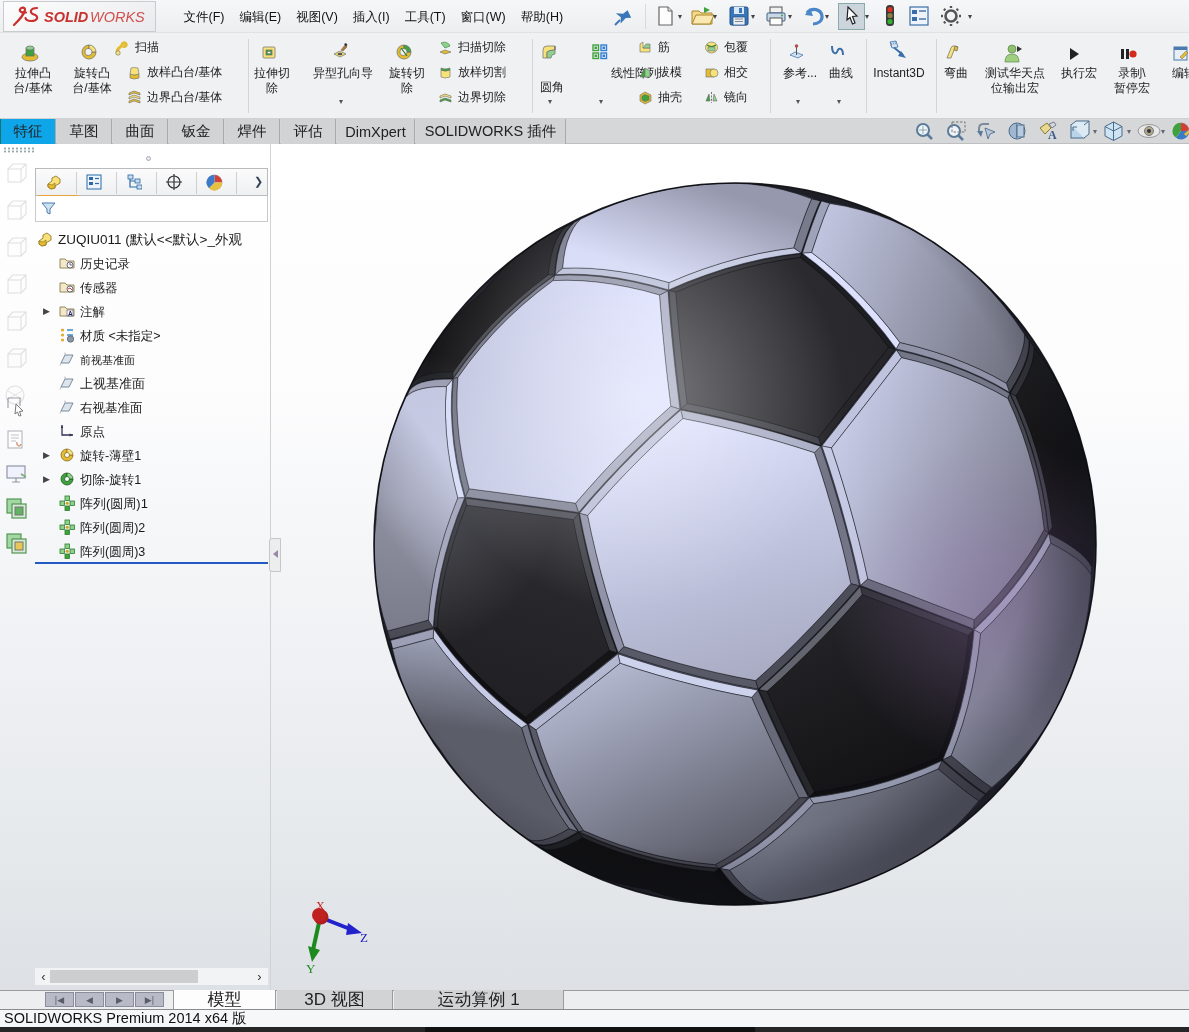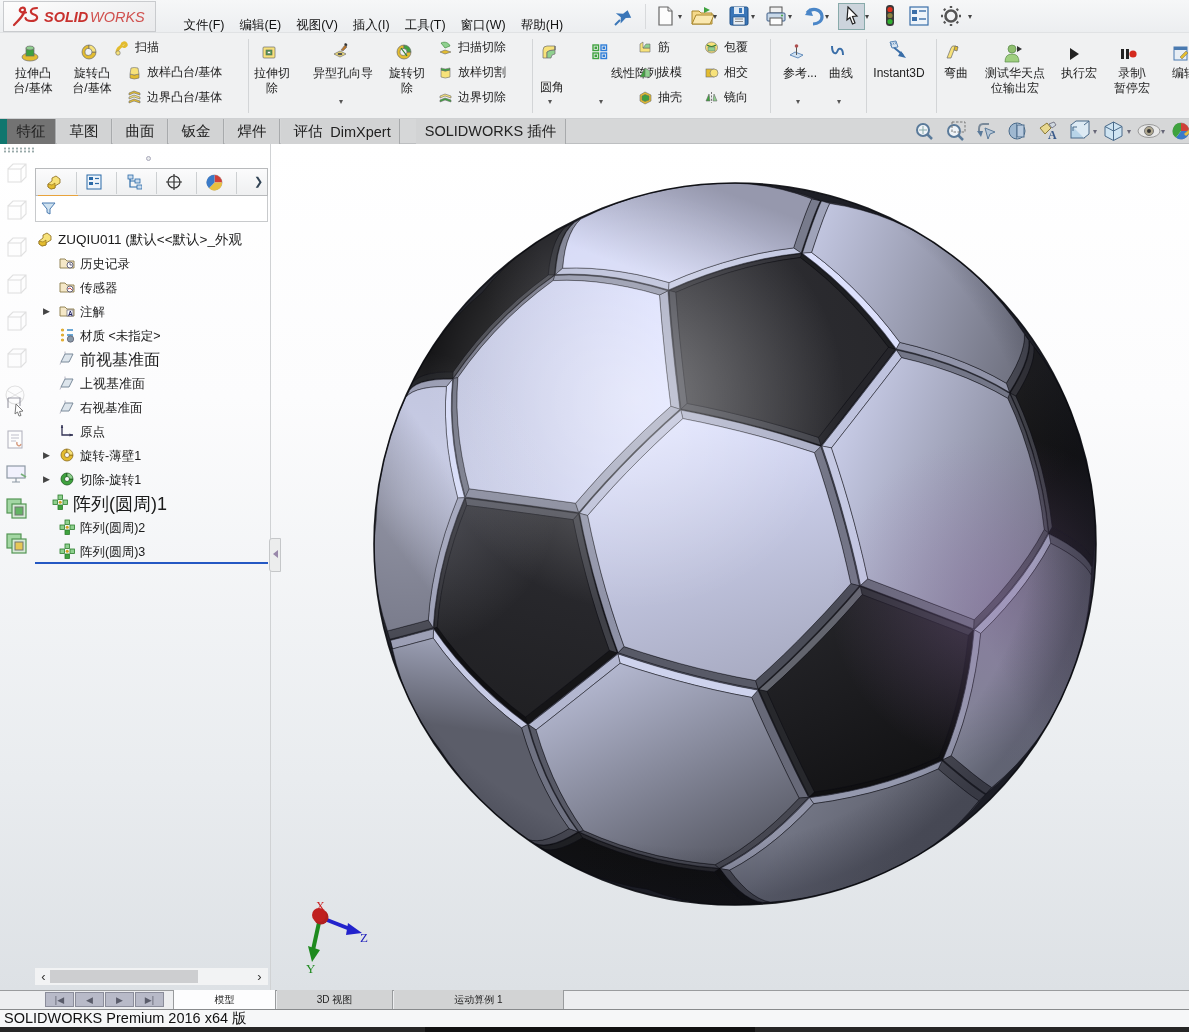--- a/index.html
+++ b/index.html
@@ -1,30 +1,30 @@
 <!DOCTYPE html>
 <html><head><meta charset="utf-8"><style>
 *{margin:0;padding:0;box-sizing:border-box}
 html,body{width:1189px;height:1032px;overflow:hidden;font-family:"Liberation Sans",sans-serif;position:relative;background:#fff}
 .abs{position:absolute}
 
 #titlebar{left:0;top:0;width:1189px;height:33px;background:linear-gradient(#f6f7f8,#eceef0);border-bottom:1px solid #e0e2e4}
 #logo{left:3px;top:1px;width:153px;height:31px;background:linear-gradient(160deg,#fdfdfd,#e9eaec);border:1px solid #c9cbce;display:flex;align-items:center;justify-content:center}
-.menu{top:0;height:34px;display:flex;align-items:flex-end;font-size:12.5px;color:#111}
+.menu{top:0;height:34px;display:flex;align-items:center;font-size:12.5px;color:#111}
 .menu span{padding:0 7.5px}
 
 #ribbon{left:0;top:33px;width:1189px;height:86px;background:#f0f1f2;border-bottom:1px solid #cfd1d3}
 .rsep{position:absolute;top:6px;width:1px;height:74px;background:#d3d5d7}
 .bigbtn{position:absolute;text-align:center;font-size:12px;color:#222;line-height:15px}
 .smallrow{position:absolute;font-size:12px;color:#222;display:flex;align-items:center;gap:4px;white-space:nowrap}
 .drop{position:absolute;font-size:8px;color:#555}
 
 #tabrow{left:0;top:119px;width:1189px;height:25px;background:#d6d7d8;border-bottom:1px solid #bdbfc1}
 .ctab{position:absolute;top:0;height:25px;border-right:1px solid #a8aaac;display:flex;align-items:center;justify-content:center;font-size:14.5px;color:#222;background:#d2d3d4}
-.ctab.active{background:#737373;border-right:1px solid #a8aaac;border-left:7px solid #0f766e}
+.ctab.active{background:#0ea5e9;border-right:1px solid #a8aaac;border-left:1px solid #0f766e}
 
 #viewport{left:0;top:144px;width:1189px;height:846px;background:linear-gradient(#ffffff 0%,#fcfcfd 30%,#e9ecef 75%,#dde1e5 100%)}
 
 .ghost{position:absolute;opacity:.35}
 
 #tree{left:35px;top:160px;width:233px;height:810px;font-size:12.5px;color:#1a1a1a}
 #treetabs{position:absolute;left:0;top:8px;width:233px;height:28px;border:1px solid #b8babc;background:linear-gradient(#fbfbfc,#eff0f1)}
 #filter{position:absolute;left:0;top:36px;width:233px;height:26px;border:1px solid #c8cacc;border-top:none;background:#fff}
 .titem{position:absolute;left:0;height:24px;display:flex;align-items:center;white-space:nowrap}
 .titem .tic{margin-right:5px;flex:0 0 auto}
@@ -34,21 +34,21 @@
 #divider{left:270px;top:144px;width:1px;height:846px;background:#d0d2d4}
 #handle{left:269px;top:538px;width:12px;height:34px;background:#eceded;border:1px solid #c5c7c9;border-radius:3px 0 0 3px}
 
 #hscroll{left:35px;top:968px;width:233px;height:17px;background:#f2f3f4}
 #hthumb{left:50px;top:970px;width:148px;height:13px;background:#cdced0}
 .sarr{position:absolute;top:968px;width:17px;height:17px;color:#555;font-size:11px;display:flex;align-items:center;justify-content:center}
 
 #tabstrip{left:0;top:990px;width:1189px;height:19px;background:#eceuf0;background:#edeef0;border-top:1px solid #9a9c9e}
 .navbtns{position:absolute;left:45px;top:992px;display:flex}
 .navb{width:29px;height:15px;background:#b8bac8;border:1px solid #8a8c9a;margin-right:1px;color:#5a5c6a;font-size:9px;display:flex;align-items:center;justify-content:center}
-.mtab{position:absolute;top:990px;height:19px;display:flex;align-items:center;justify-content:center;font-size:10px;color:#222;background:#d2d3d4;border-right:1px solid #999b9d}
+.mtab{position:absolute;top:990px;height:19px;display:flex;align-items:center;justify-content:center;font-size:17px;color:#222;background:#d2d3d4;border-right:1px solid #999b9d}
 .mtab.active{background:#fdfdfe;border-left:1px solid #999b9d}
 
 #statusbar{left:0;top:1009px;width:1189px;height:18px;background:#f6f7f8;border-top:1px solid #888a8c;font-size:14.5px;color:#111;display:flex;align-items:center;padding-left:4px}
 #bottombar{left:0;top:1027px;width:1189px;height:5px;background:#262626}
 #bottombar .seg{position:absolute;left:425px;top:0;width:330px;height:5px;background:#111}
 </style></head><body>
 <div class="abs" id="titlebar">
   <div class="abs" id="logo">
     <svg width="140" height="24" viewBox="0 0 140 24">
       <g fill="none" stroke="#c8312e" stroke-width="2.2" stroke-linecap="round">
@@ -331,21 +331,21 @@
     <div class="bigbtn" style="left:1149px;top:33px;width:70px">编辑</div>
   </div>
 
 <div class="abs" id="tabrow">
   <div class="ctab active" style="left:0;width:56px">特征</div>
   <div class="ctab" style="left:57px;width:55px">草图</div>
   <div class="ctab" style="left:113px;width:55px">曲面</div>
   <div class="ctab" style="left:169px;width:55px">钣金</div>
   <div class="ctab" style="left:225px;width:55px">焊件</div>
   <div class="ctab" style="left:281px;width:55px">评估</div>
-  <div class="ctab" style="left:322px;width:78px">DimXpert</div>
+  <div class="ctab" style="left:337px;width:78px">DimXpert</div>
   <div class="ctab" style="left:416px;width:150px">SOLIDWORKS 插件</div>
   <div class="abs" id="hud" style="left:908px;top:0;width:281px;height:25px">
       <div class="abs" style="left:5px;top:1px"><svg width="23" height="23" viewBox="0 0 23 23" style="">
           <circle cx="10" cy="10" r="6" fill="#f0f4f8" stroke="#5a7a9a" stroke-width="2"></circle>
           <line x1="14" y1="14" x2="19" y2="19" stroke="#5a7a9a" stroke-width="2.5"></line>
           <path d="M10 6 L10 14 M6 10 L14 10" stroke="#8aa" stroke-width="1"></path>
         </svg></div>
       <div class="abs" style="left:36px;top:1px"><svg width="23" height="23" viewBox="0 0 23 23" style="">
           <circle cx="10" cy="11" r="6" fill="#f0f4f8" stroke="#5a7a9a" stroke-width="2"></circle>
           <line x1="14" y1="15" x2="19" y2="20" stroke="#5a7a9a" stroke-width="2.5"></line>
@@ -829,21 +829,21 @@
       <span class="tic"><svg width="16" height="16" viewBox="0 0 16 16" style="">
           <path d="M2 3 L5 3 M2 8 L5 8 M2 13 L5 13" stroke="#3a8ac8" stroke-width="1.6"></path>
           <circle cx="3.5" cy="3" r="1.6" fill="#e8b030"></circle>
           <circle cx="3.5" cy="8" r="1.6" fill="#e8b030"></circle>
           <circle cx="3.5" cy="13" r="1.6" fill="#e8b030"></circle>
           <path d="M8 3 L14 3 M8 8 L14 8" stroke="#3a8ac8" stroke-width="1.4"></path>
           <circle cx="11.5" cy="12" r="3.2" fill="#8898a8" stroke="#556" stroke-width=".7"></circle>
         </svg></span>
       <span>材质 &lt;未指定&gt;</span>
     </div>
-    <div class="titem" style="left:24px;top:188px;font-size:16px">
+    <div class="titem" style="left:24px;top:188px;font-size:11px">
       <span class="tic"><svg width="16" height="16" viewBox="0 0 16 16" style="">
           <path d="M2 12 L6 4 L14 4 L10 12 Z" fill="rgba(190,205,220,.5)" stroke="#7a8a9a" stroke-width="1"></path>
           <path d="M6 4 L6 1.5 M2 12 L1 14.5" stroke="#99a" stroke-width=".7"></path>
         </svg></span>
       <span>前视基准面</span>
     </div>
     <div class="titem" style="left:24px;top:212px;font-size:13px">
       <span class="tic"><svg width="16" height="16" viewBox="0 0 16 16" style="">
           <path d="M2 12 L6 4 L14 4 L10 12 Z" fill="rgba(190,205,220,.5)" stroke="#7a8a9a" stroke-width="1"></path>
           <path d="M6 4 L6 1.5 M2 12 L1 14.5" stroke="#99a" stroke-width=".7"></path>
@@ -874,21 +874,21 @@
       <span>旋转-薄壁1</span>
     </div>
     <div class="arrow" style="left:8px;top:314px">▶</div>
     <div class="titem" style="left:24px;top:308px;font-size:12.5px">
       <span class="tic"><svg width="16" height="16" viewBox="0 0 16 16" style="">
           <path d="M8 2 A6 6 0 1 0 14 8 L10.5 8 A2.5 2.5 0 1 1 8 5.5 Z" fill="#3fa23f" stroke="#1a5a1a" stroke-width=".8"></path>
           <path d="M8 2 L8 5.5 A2.5 2.5 0 0 1 10.5 8 L14 8 A6 6 0 0 0 8 2" fill="#8fd08f" stroke="#1a5a1a" stroke-width=".7"></path>
         </svg></span>
       <span>切除-旋转1</span>
     </div>
-    <div class="titem" style="left:17px;top:332px;font-size:18px">
+    <div class="titem" style="left:24px;top:332px;font-size:13px">
       <span class="tic"><svg width="16" height="16" viewBox="0 0 16 16" style="">
           <rect x="6" y="1" width="4.5" height="4.5" fill="#8fd08f" stroke="#2c7e2c" stroke-width=".8"></rect>
 <rect x="1" y="6" width="4.5" height="4.5" fill="#8fd08f" stroke="#2c7e2c" stroke-width=".8"></rect>
 <rect x="11" y="6" width="4.5" height="4.5" fill="#8fd08f" stroke="#2c7e2c" stroke-width=".8"></rect>
 <rect x="6" y="11" width="4.5" height="4.5" fill="#3fa23f" stroke="#2c7e2c" stroke-width=".8"></rect>
 <circle cx="8.2" cy="8.2" r="1.5" fill="#d0a020"></circle>
         </svg></span>
       <span>阵列(圆周)1</span>
     </div>
     <div class="titem" style="left:24px;top:356px;font-size:12.5px">
@@ -927,16 +927,16 @@
 <div class="navbtns abs">
   <div class="navb">|◀</div>
     <div class="navb">◀</div>
     <div class="navb">▶</div>
     <div class="navb">▶|</div>
 </div>
 <div class="mtab active" style="left:173px;width:103px">模型</div>
 <div class="mtab" style="left:277px;width:116px">3D 视图</div>
 <div class="mtab" style="left:394px;width:170px">运动算例 1</div>
 
-<div class="abs" id="statusbar">SOLIDWORKS Premium 2016 x64 版</div>
+<div class="abs" id="statusbar">SOLIDWORKS Premium 2014 x64 版</div>
 <div class="abs" id="bottombar">
     <div class="seg"></div>
   </div>
 
 </body></html>

